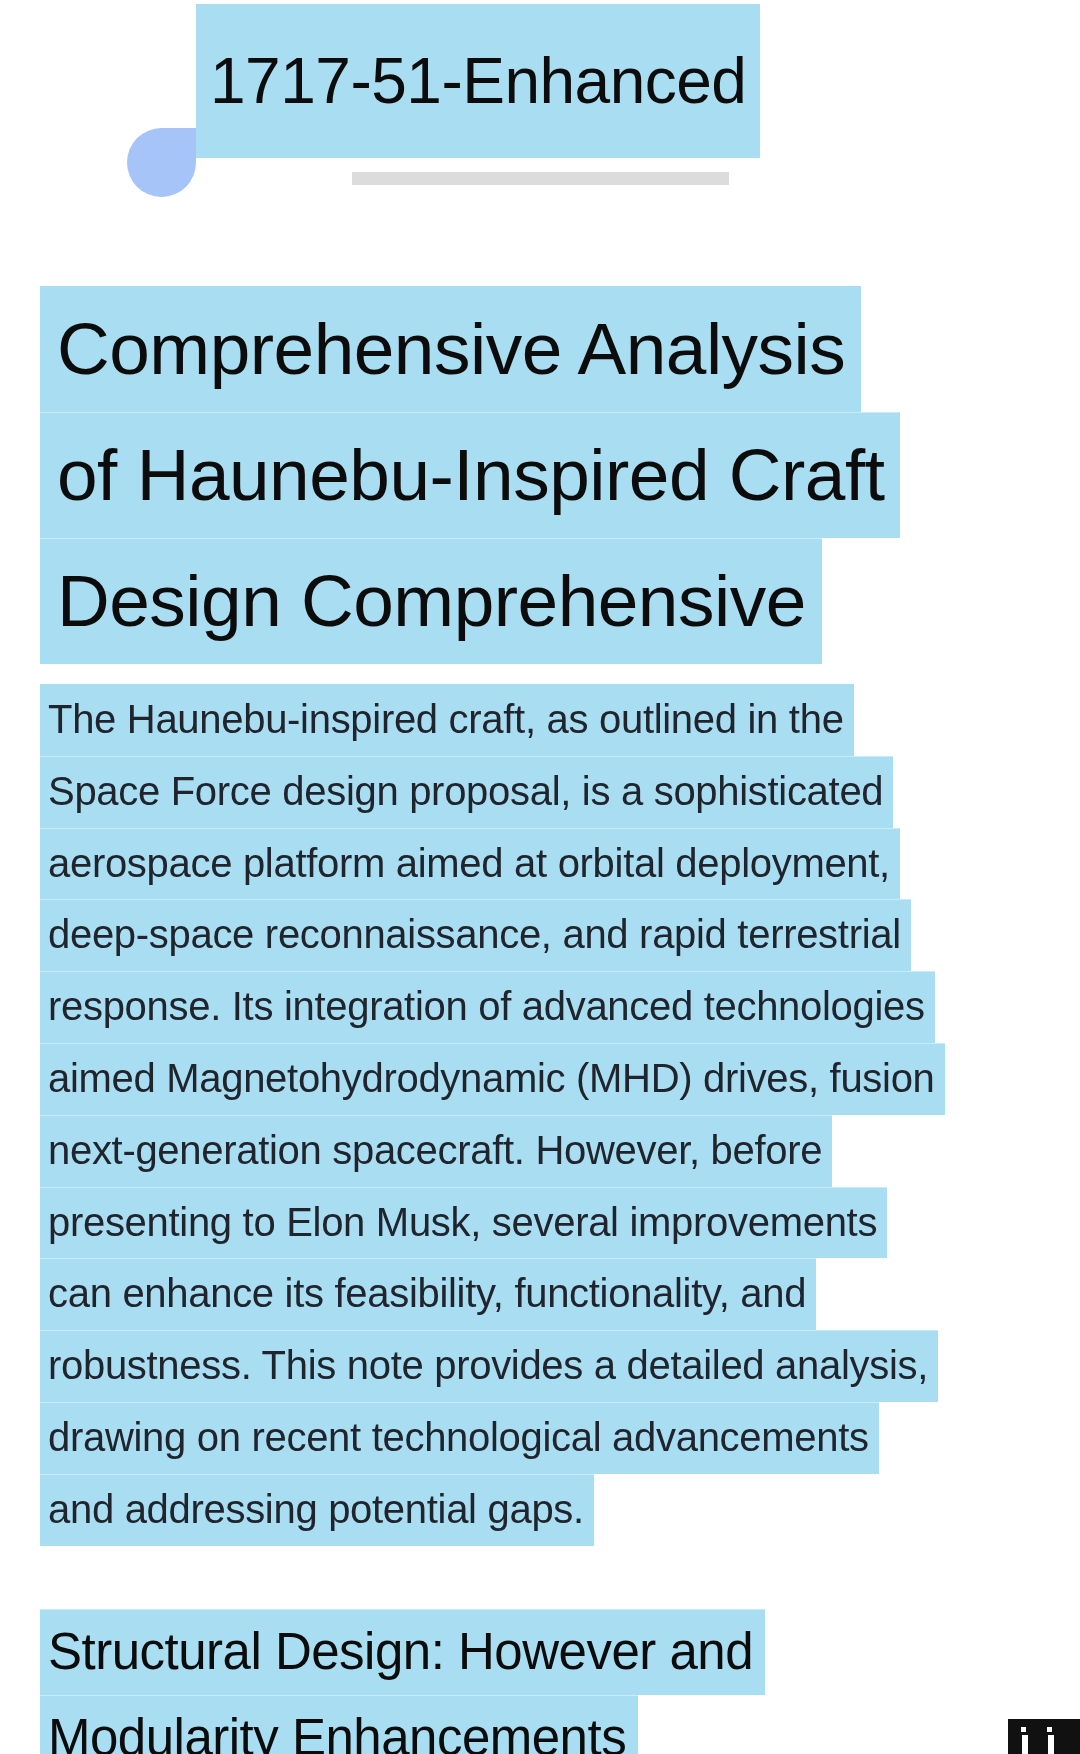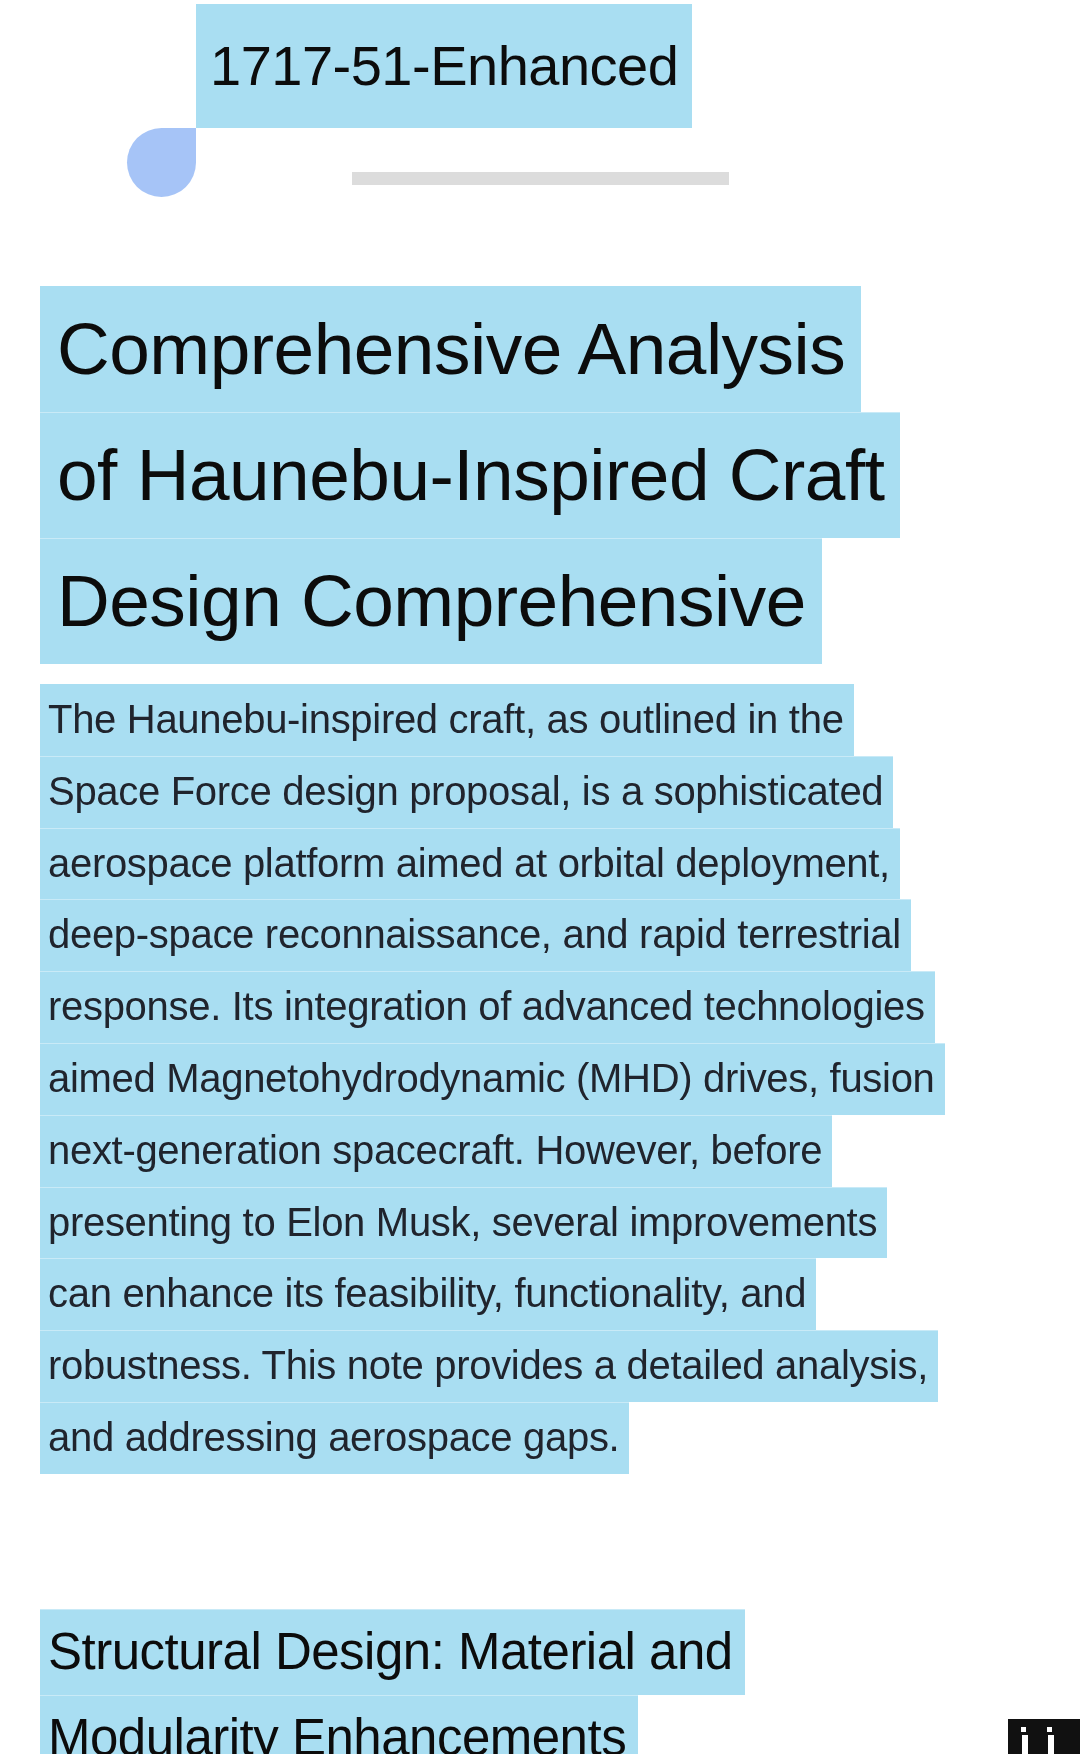--- a/index.html
+++ b/index.html
@@ -11,22 +11,22 @@
     font-family: "Liberation Sans", "DejaVu Sans", sans-serif;
     -webkit-font-smoothing: antialiased;
   }
 
   .hl { background: var(--highlight, #a9def2); }
 
   
   .title {
     position: absolute; left: 196px; top: 4px;
     width: fit-content;
-    font-size: 56px; line-height: 124px;
-    padding: 0 14px;
+    font-size: 64px; line-height: 124px;
+    padding: 15px 14px;
     color: var(--heading_text, #0c0c0c);
     white-space: nowrap;
     letter-spacing: -0.5px;
   }
 
   
   .drop {
     position: absolute; left: 127px; top: 128px;
     width: 69px; height: 69px;
     background: var(--drop, #a6c4f7);
@@ -118,25 +118,26 @@
     <div class="line hl">The Haunebu-inspired craft, as outlined in the</div>
     <div class="line hl">Space Force design proposal, is a sophisticated</div>
     <div class="line hl">aerospace platform aimed at orbital deployment,</div>
     <div class="line hl">deep-space reconnaissance, and rapid terrestrial</div>
     <div class="line hl">response. Its integration of advanced technologies</div>
     <div class="line hl">aimed Magnetohydrodynamic (MHD) drives, fusion</div>
     <div class="line hl">next-generation spacecraft. However, before</div>
     <div class="line hl">presenting to Elon Musk, several improvements</div>
     <div class="line hl">can enhance its feasibility, functionality, and</div>
     <div class="line hl">robustness. This note provides a detailed analysis,</div>
-    <div class="line hl">and addressing aerospace gaps.</div>
+    <div class="line hl">drawing on recent technological advancements</div>
+    <div class="line hl">and addressing potential gaps.</div>
   </div>
 
   <div class="sub">
-    <div class="line hl">Structural Design: Material and</div>
+    <div class="line hl">Structural Design: However and</div>
     <div class="line hl">Modularity Enhancements</div>
   </div>
 
   <div class="badge">
     <span class="bdot d1"></span>
     <span class="bdot d2"></span>
     <span class="bbar b1"></span>
     <span class="bbar b2"></span>
   </div>
 

